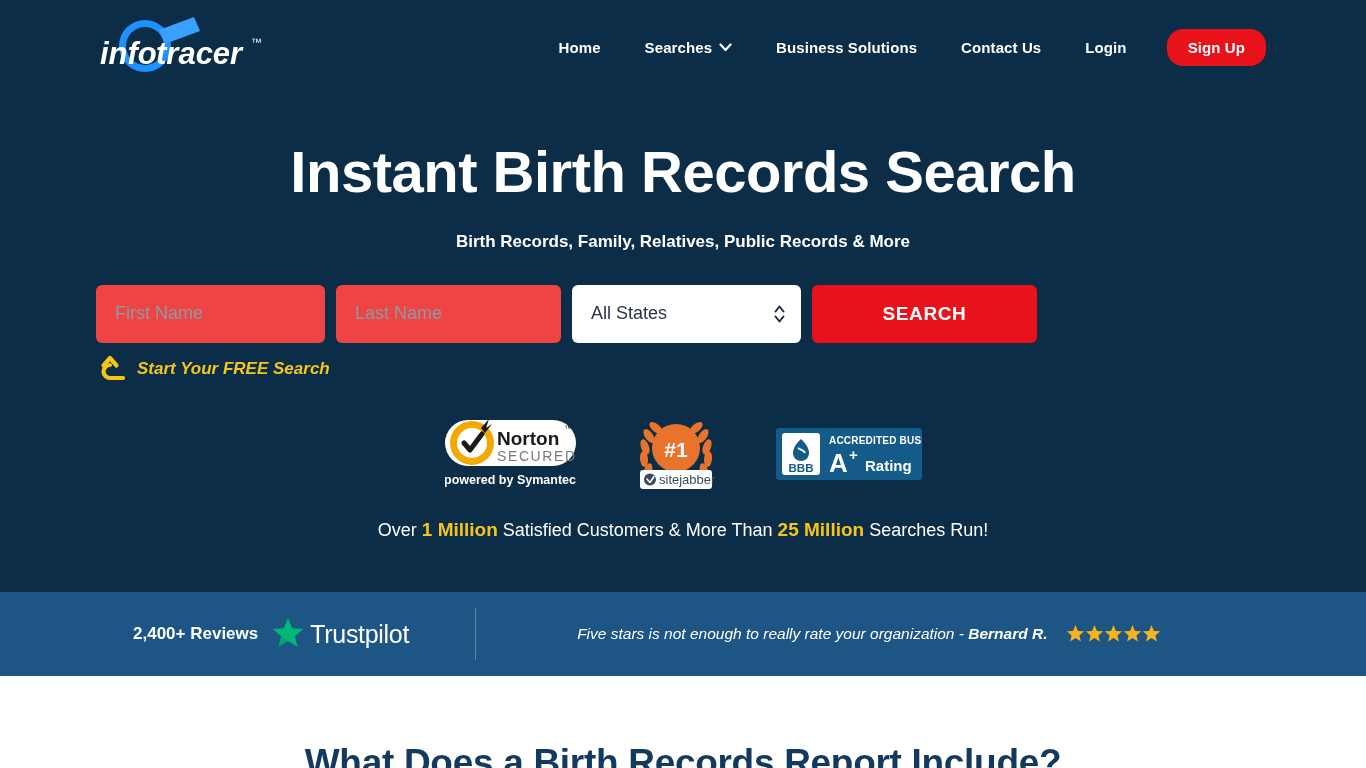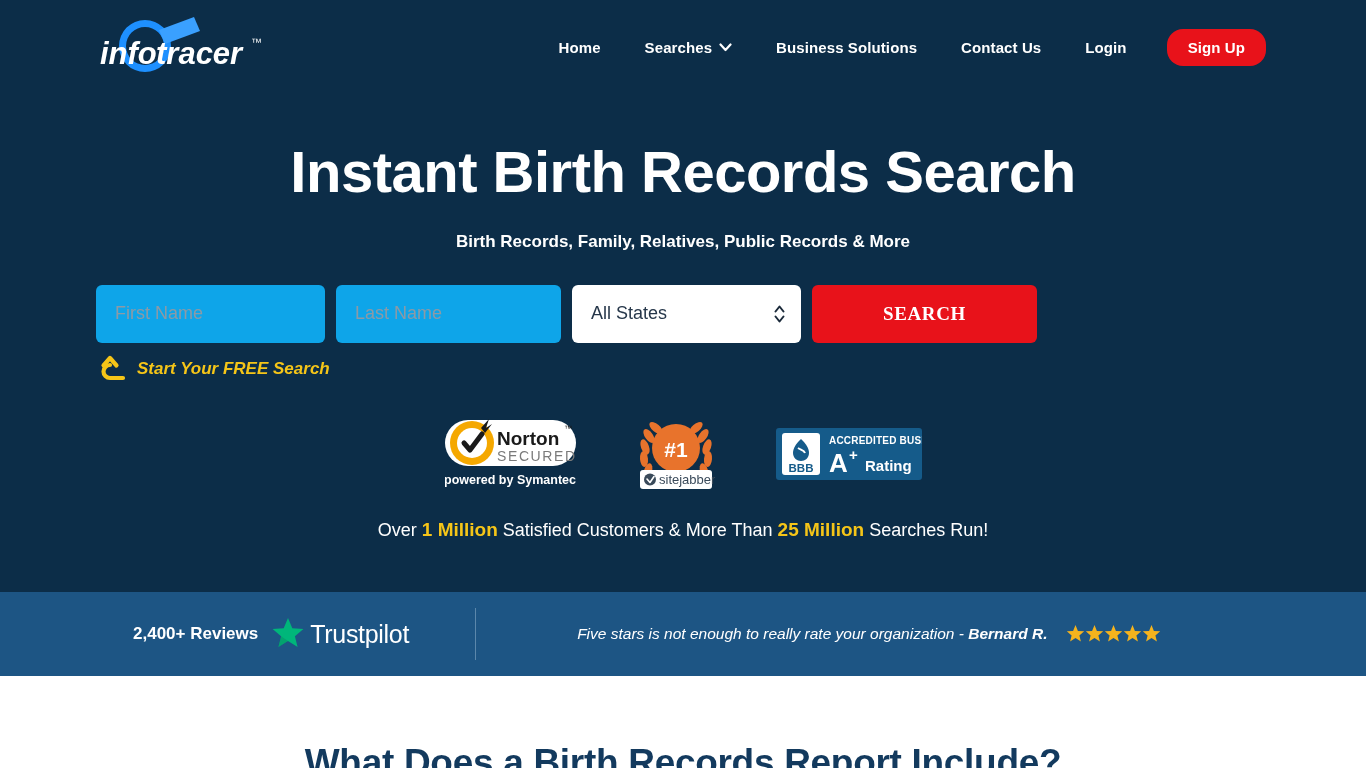--- a/index.html
+++ b/index.html
@@ -87,21 +87,21 @@
   .search-row {
     display: flex;
     gap: 11px;
     padding: 0 96px;
     margin-top: 33px;
   }
   .field {
     height: 58px;
     border-radius: 6px;
     border: none;
-    background: #0ea5e9;
+    background: #ef4444;
     font-size: 18px;
     color: #26374a;
     padding: 4px 19px;
     font-family: "Liberation Sans", sans-serif;
     outline: none;
   }
   .field::placeholder { color: #8c9aa6; }
   .f-first { width: 229px; }
   .f-last  { width: 225px; }
   .f-city  { width: 229px; }
@@ -129,21 +129,21 @@
   .search-btn {
     width: 225px; height: 58px;
     background: #e8121a;
     color: #ffffff;
     border: none;
     border-radius: 6px;
     font-size: 19px;
     font-weight: bold;
     letter-spacing: .6px;
     cursor: pointer;
-    font-family: Liberation Serif, serif;
+    font-family: Liberation Sans, sans-serif;
   }
 
   
   .free-search {
     display: flex;
     align-items: center;
     gap: 9px;
     padding-left: 96px;
     margin-top: 10px;
   }

